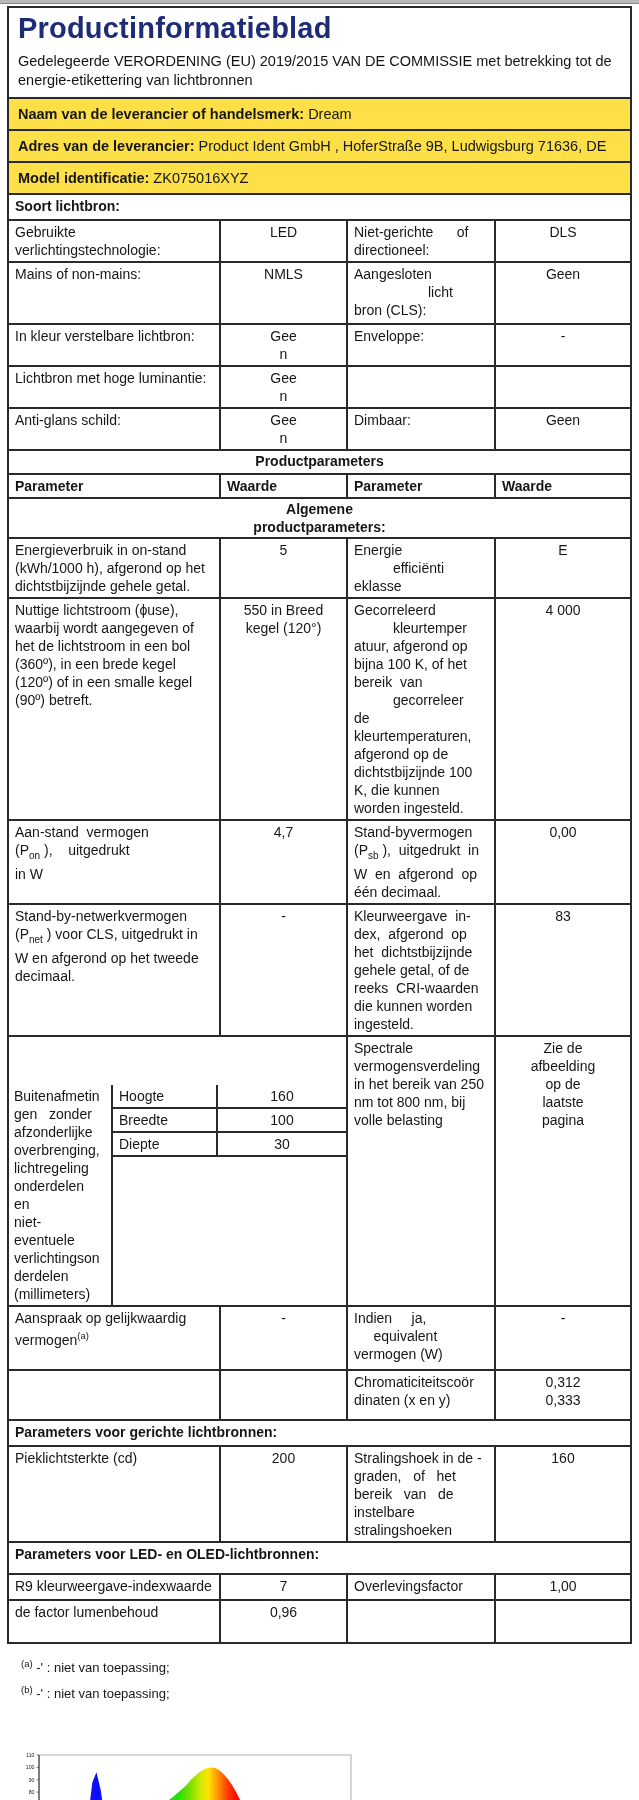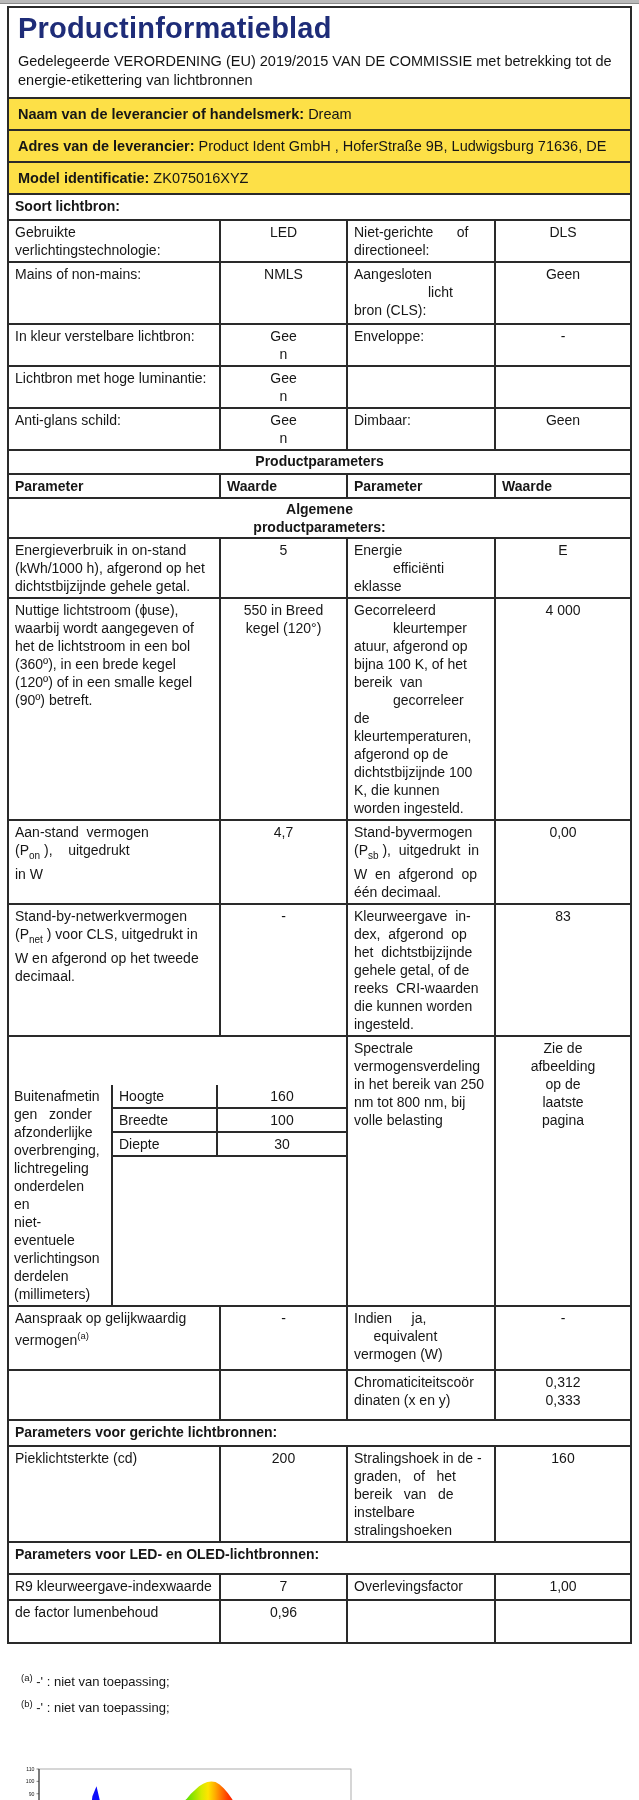--- a/index.html
+++ b/index.html
@@ -31,21 +31,21 @@
   sup.sp { font-size: 9.5px; }
   
   td.dims-cell { padding: 0; }
   .dims-wrap { display: flex; align-items: stretch; height: 100%; min-height: 202px; margin-top: 48px; }
   .dims-label { width: 104px; border-right: 2px solid #2a2a2a; padding: 2px 5px;
                 white-space: pre-wrap; }
   table.dims { border-collapse: collapse; flex: 1; align-self: flex-start; width: 231px; }
   table.dims td { border: none; border-bottom: 2px solid #2a2a2a; padding: 2px 6px; }
   table.dims td.dl { width: 104px; border-right: 2px solid #2a2a2a; }
   table.dims td.dv { text-align: center; }
-  .footnotes { margin-top: 23px; padding-left: 14px; font-size: 13px; line-height: 22px; }
+  .footnotes { margin-top: 9px; padding-left: 14px; font-size: 13px; line-height: 22px; }
   .fn sup { font-size: 9.5px; }
   .chart-wrap { margin-top: 42px; margin-left: 8px; }
 </style>
 </head>
 <body>
 
 <div class="page">
   <div class="scan-edge"></div>
 
   <div class="box title-box">

